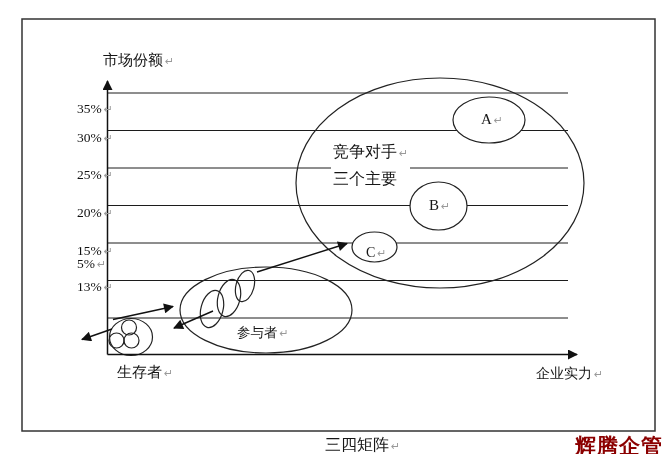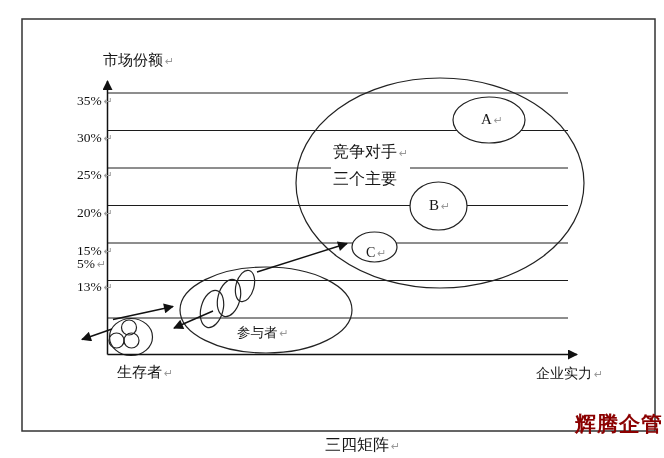--- a/index.html
+++ b/index.html
@@ -26,21 +26,21 @@
   }
   .competitors .line { line-height:25px; }
   .node-label { font-size:15px; font-family:"Liberation Serif", serif; }
   .a-label { left:481px; top:111px; }
   .b-label { left:429px; top:197px; }
   .c-label { left:366px; top:245px; font-size:14px; }
   .participants { left:237px; top:325px; font-size:13.5px; }
   .survivors { left:117px; top:364px; font-size:15px; }
   .caption { left:325px; top:436px; font-size:16px; }
   .watermark {
-    left:575px; top:412px; font-size:21px; font-weight:bold;
+    left:575px; top:434px; font-size:21px; font-weight:bold;
     color:#8B0000; font-family:"Liberation Serif", serif; letter-spacing:1px;
   }
 </style>
 </head>
 <body>
 
 <div class="stage">
 
   <svg width="664" height="458" viewBox="0 0 664 458">
     <defs>
@@ -87,21 +87,21 @@
       <line x1="213" y1="311" x2="174" y2="328" marker-end="url(#arr)"></line>
       <line x1="257" y1="272" x2="347" y2="243.5" marker-end="url(#arr)"></line>
     </g>
 
     <line x1="107.5" y1="354.5" x2="577" y2="354.5" stroke="#111" stroke-width="1.5" marker-end="url(#arr)"></line>
     <line x1="107.5" y1="354.5" x2="107.5" y2="81" stroke="#111" stroke-width="1.5" marker-end="url(#arr)"></line>
   </svg>
 
   <div class="txt cjk y-title"><span>市场份额</span><span class="pilcrow">↵</span></div>
 
-  <div class="tick" style="top:94px"><span>35%</span><span class="pilcrow">↵</span></div>
+  <div class="tick" style="top:102px"><span>35%</span><span class="pilcrow">↵</span></div>
   <div class="tick" style="top:131px"><span>30%</span><span class="pilcrow">↵</span></div>
   <div class="tick" style="top:168px"><span>25%</span><span class="pilcrow">↵</span></div>
   <div class="tick" style="top:206px"><span>20%</span><span class="pilcrow">↵</span></div>
   <div class="tick" style="top:244px"><span>15%</span><span class="pilcrow">↵</span></div>
   <div class="tick" style="top:257px"><span>5%</span><span class="pilcrow">↵</span></div>
   <div class="tick" style="top:280px"><span>13%</span><span class="pilcrow">↵</span></div>
 
   <div class="txt cjk competitors">
     <div class="line"><span>竞争对手</span><span class="pilcrow">↵</span></div>
     <div class="line">三个主要</div>

